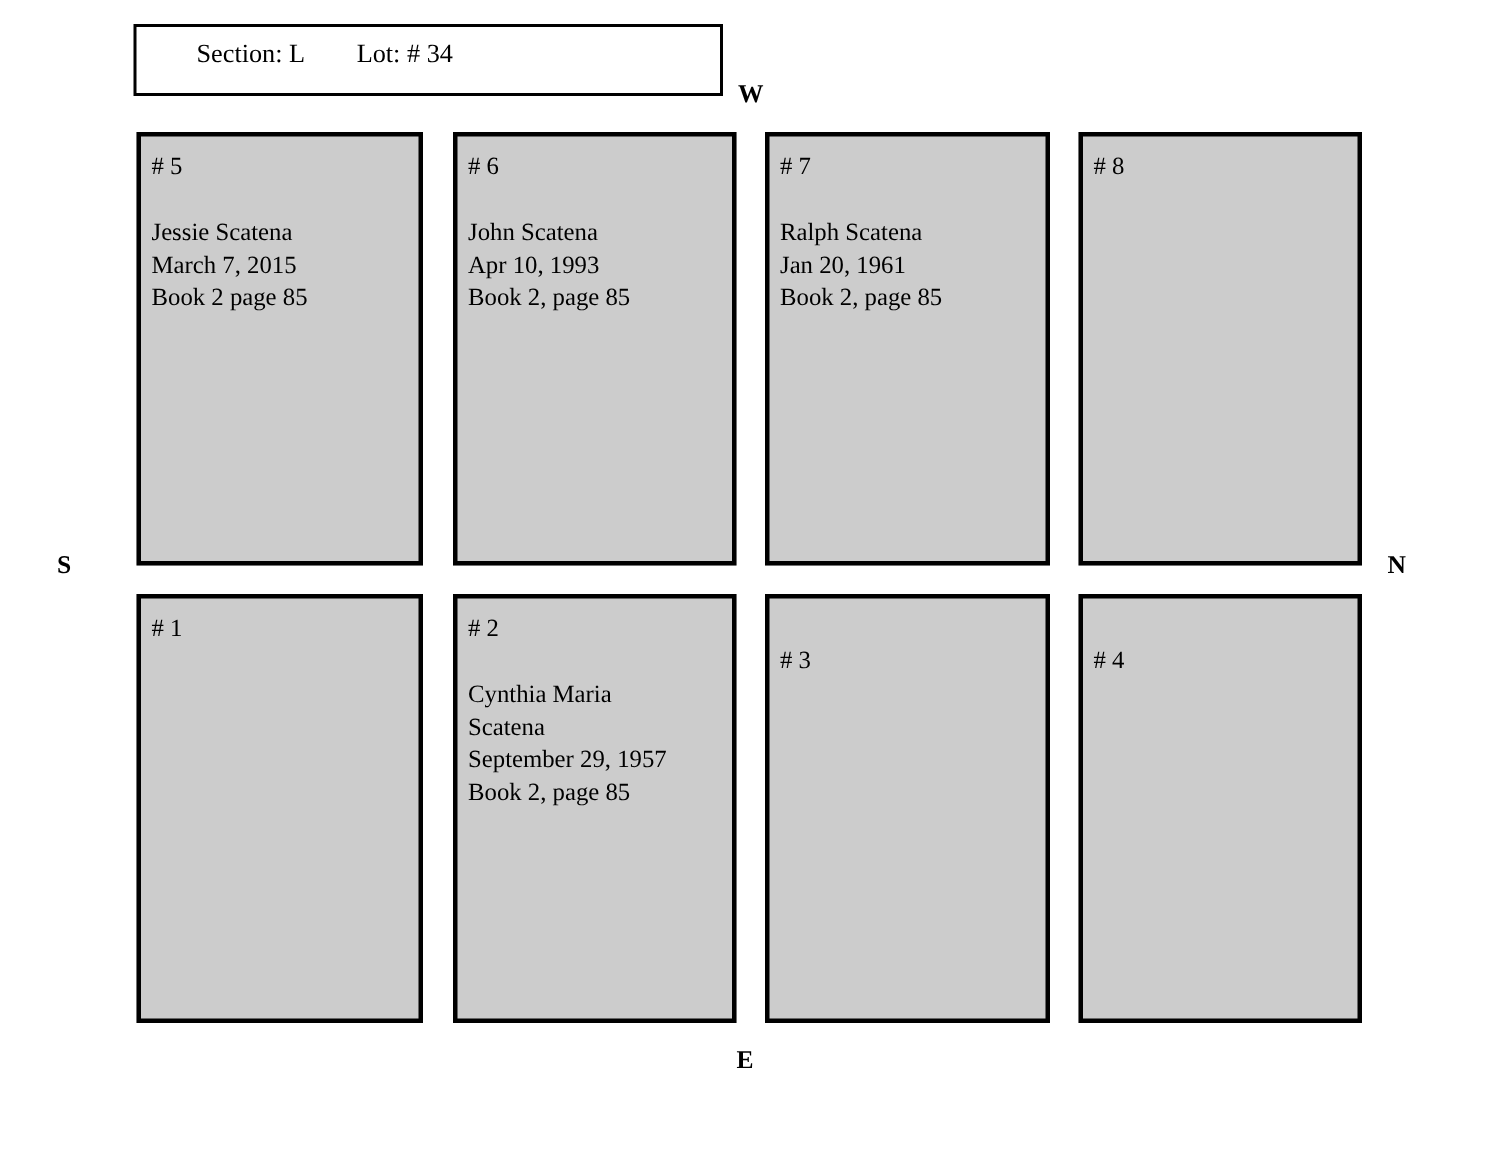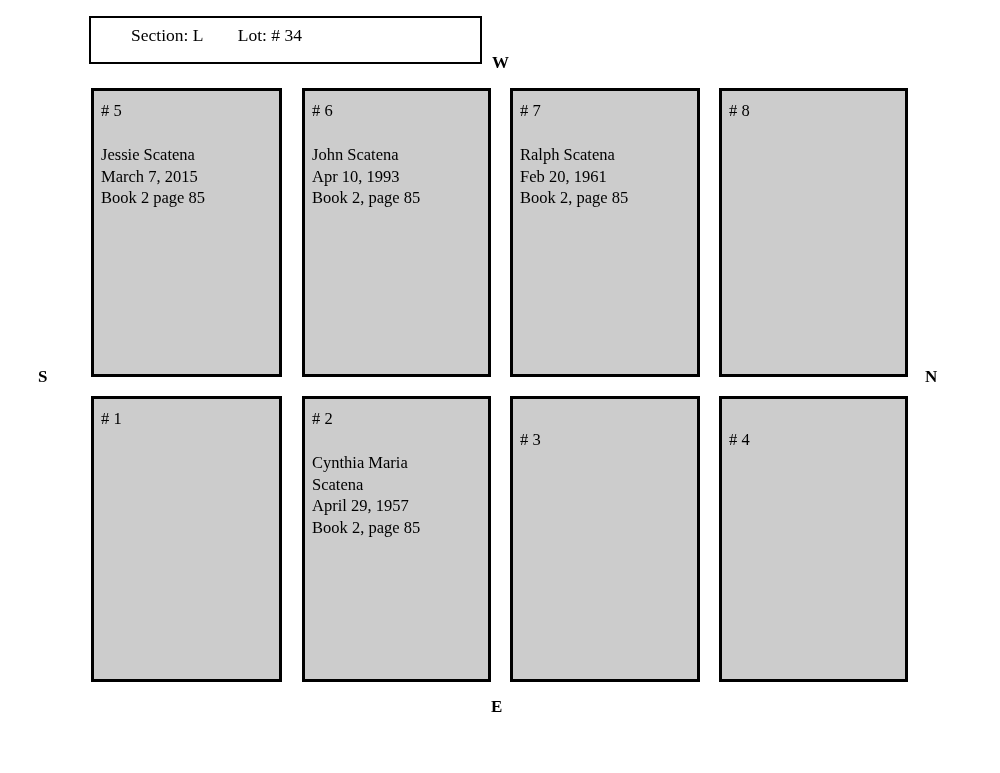--- a/index.html
+++ b/index.html
@@ -120,38 +120,38 @@
   <div class="plot row-top col-2">
     <div class="plot-number"># 6</div>
     <div class="plot-body">John Scatena
 Apr 10, 1993
 Book 2, page 85</div>
   </div>
 
   <div class="plot row-top col-3">
     <div class="plot-number"># 7</div>
     <div class="plot-body">Ralph Scatena
-Feb 20, 1961
+Jan 20, 1961
 Book 2, page 85</div>
   </div>
 
   <div class="plot row-top col-4">
     <div class="plot-number"># 8</div>
   </div>
 
   <div class="plot row-bottom col-1">
     <div class="plot-number"># 1</div>
     <div class="plot-body"></div>
   </div>
 
   <div class="plot row-bottom col-2">
     <div class="plot-number"># 2</div>
     <div class="plot-body">Cynthia Maria
 Scatena
-April 29, 1957
+September 29, 1957
 Book 2, page 85</div>
   </div>
 
   <div class="plot row-bottom lowered col-3">
     <div class="plot-number"># 3</div>
     <div class="plot-body"></div>
   </div>
 
   <div class="plot row-bottom lowered col-4">
     <div class="plot-number"># 4</div>

